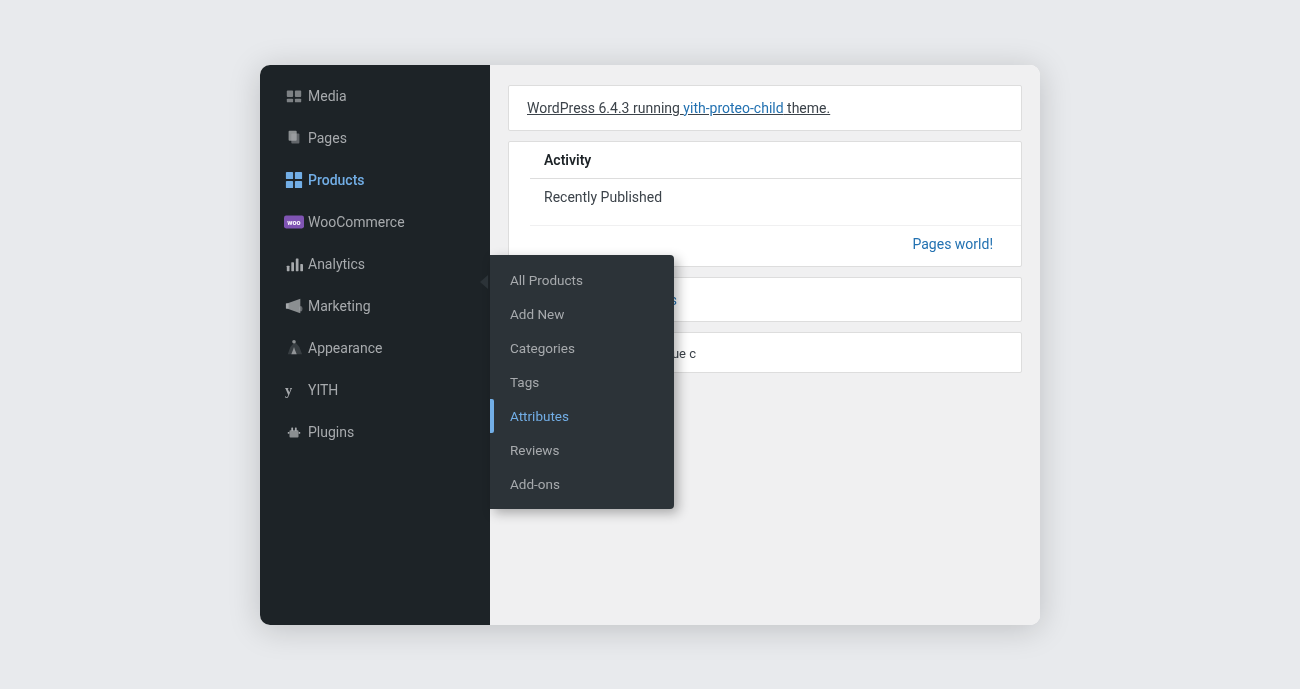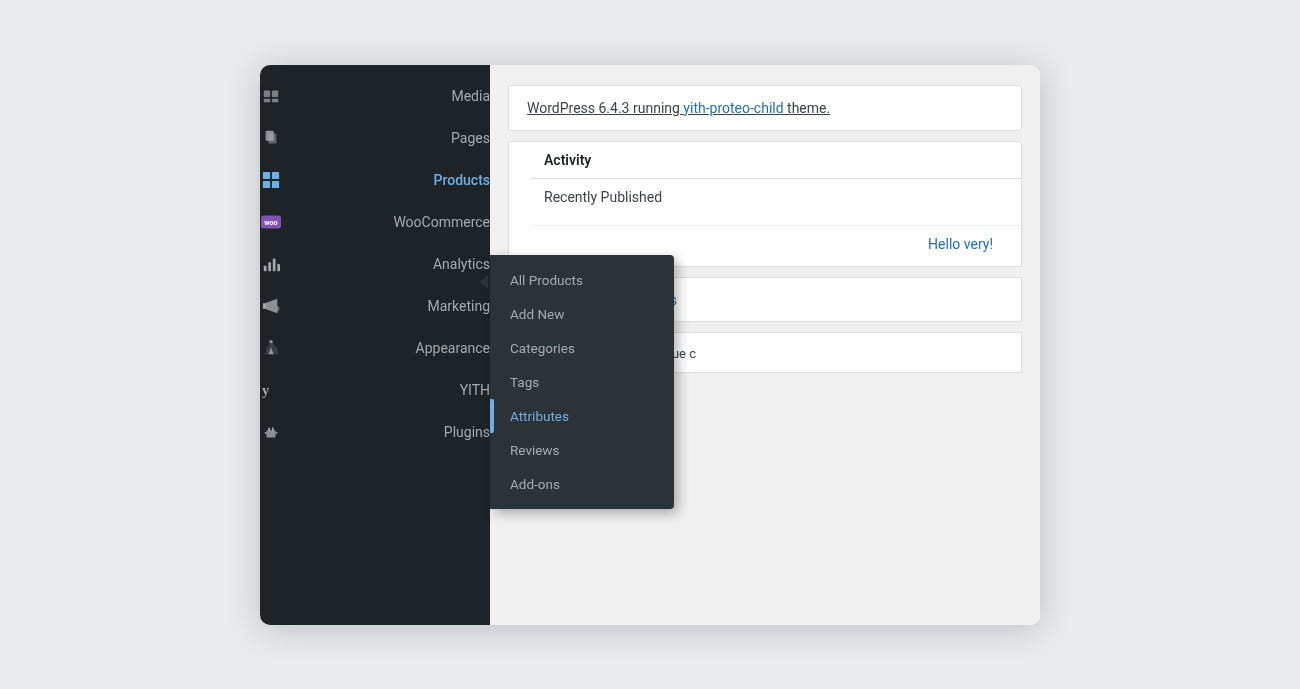--- a/index.html
+++ b/index.html
@@ -34,28 +34,27 @@
       width: 230px;
       background: #1d2327;
       flex-shrink: 0;
       display: flex;
       flex-direction: column;
       padding-top: 10px;
     }
     .sidebar-item {
       display: flex;
       align-items: center;
-      padding: 10px 0;
+      padding: 10px 23px;
       color: #a7aaad;
       font-size: 14px;
       cursor: pointer;
-      gap: 10px;
+      gap: 3px;
       transition: background 0.15s;
       white-space: nowrap;
-      justify-content: space-between;
     }
     .sidebar-item.active {
       color: #72aee6;
     }
     .sidebar-item .icon {
       width: 22px;
       height: 22px;
       display: flex;
       align-items: center;
       justify-content: center;
@@ -311,21 +310,21 @@
         <div class="wordpress-info-bar">
           <span>WordPress 6.4.3 running </span><a href="#">yith-proteo-child</a><span> theme.</span>
         </div>
 
         <div class="activity-widget">
           <div class="widget-header">Activity</div>
           <div class="widget-body">
             <div class="recently-published">Recently Published</div>
           </div>
           <div style="text-align:right; padding: 4px 14px 8px 14px; border-top: 1px solid #f0f0f1;">
-            <a href="#" class="hello-world-link">Hello very!</a>
+            <a href="#" class="hello-world-link">Pages world!</a>
           </div>
         </div>
 
         <div style="background:#fff; border:1px solid #ddd; margin: 0 18px 10px 18px; border-radius:2px; padding: 12px 14px;">
           <a href="#" class="box-custom-options-link">Box with custom options</a>
         </div>
 
         <div style="background:#fff; border:1px solid #ddd; margin: 0 18px 10px 18px; border-radius:2px; padding: 10px 14px;">
           <span class="review-text">its me very well and the blue c</span>
         </div>

